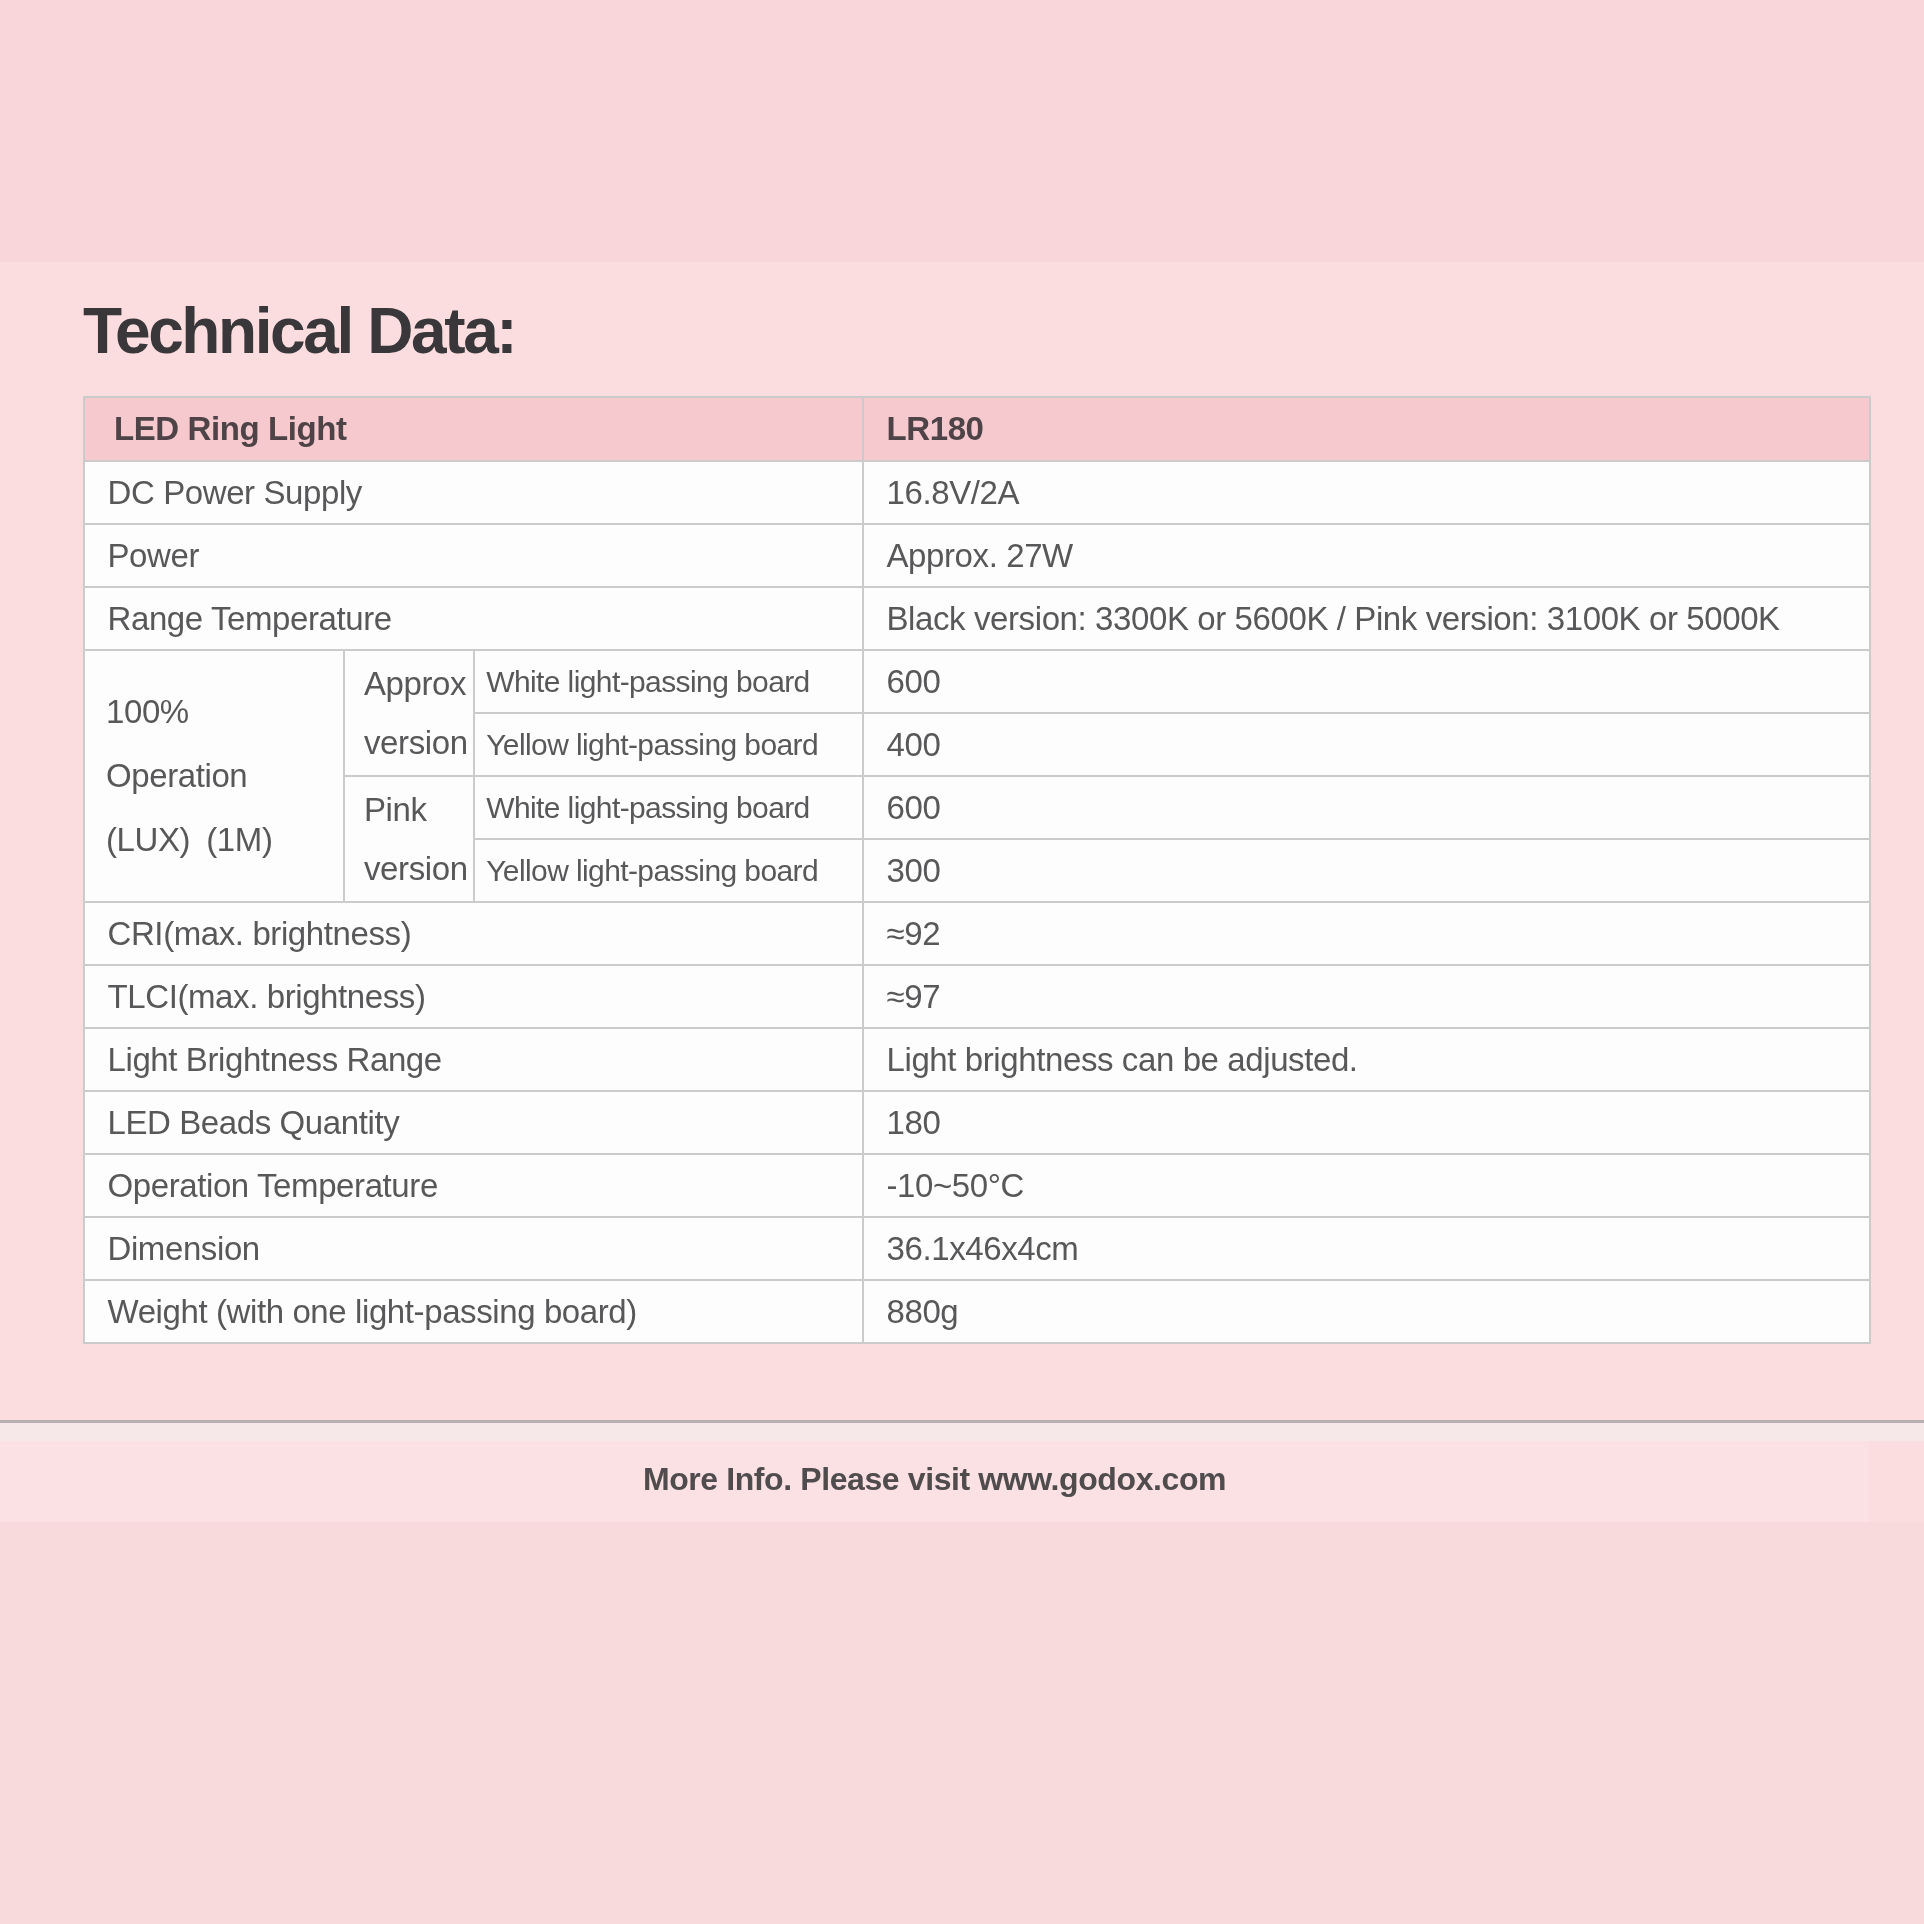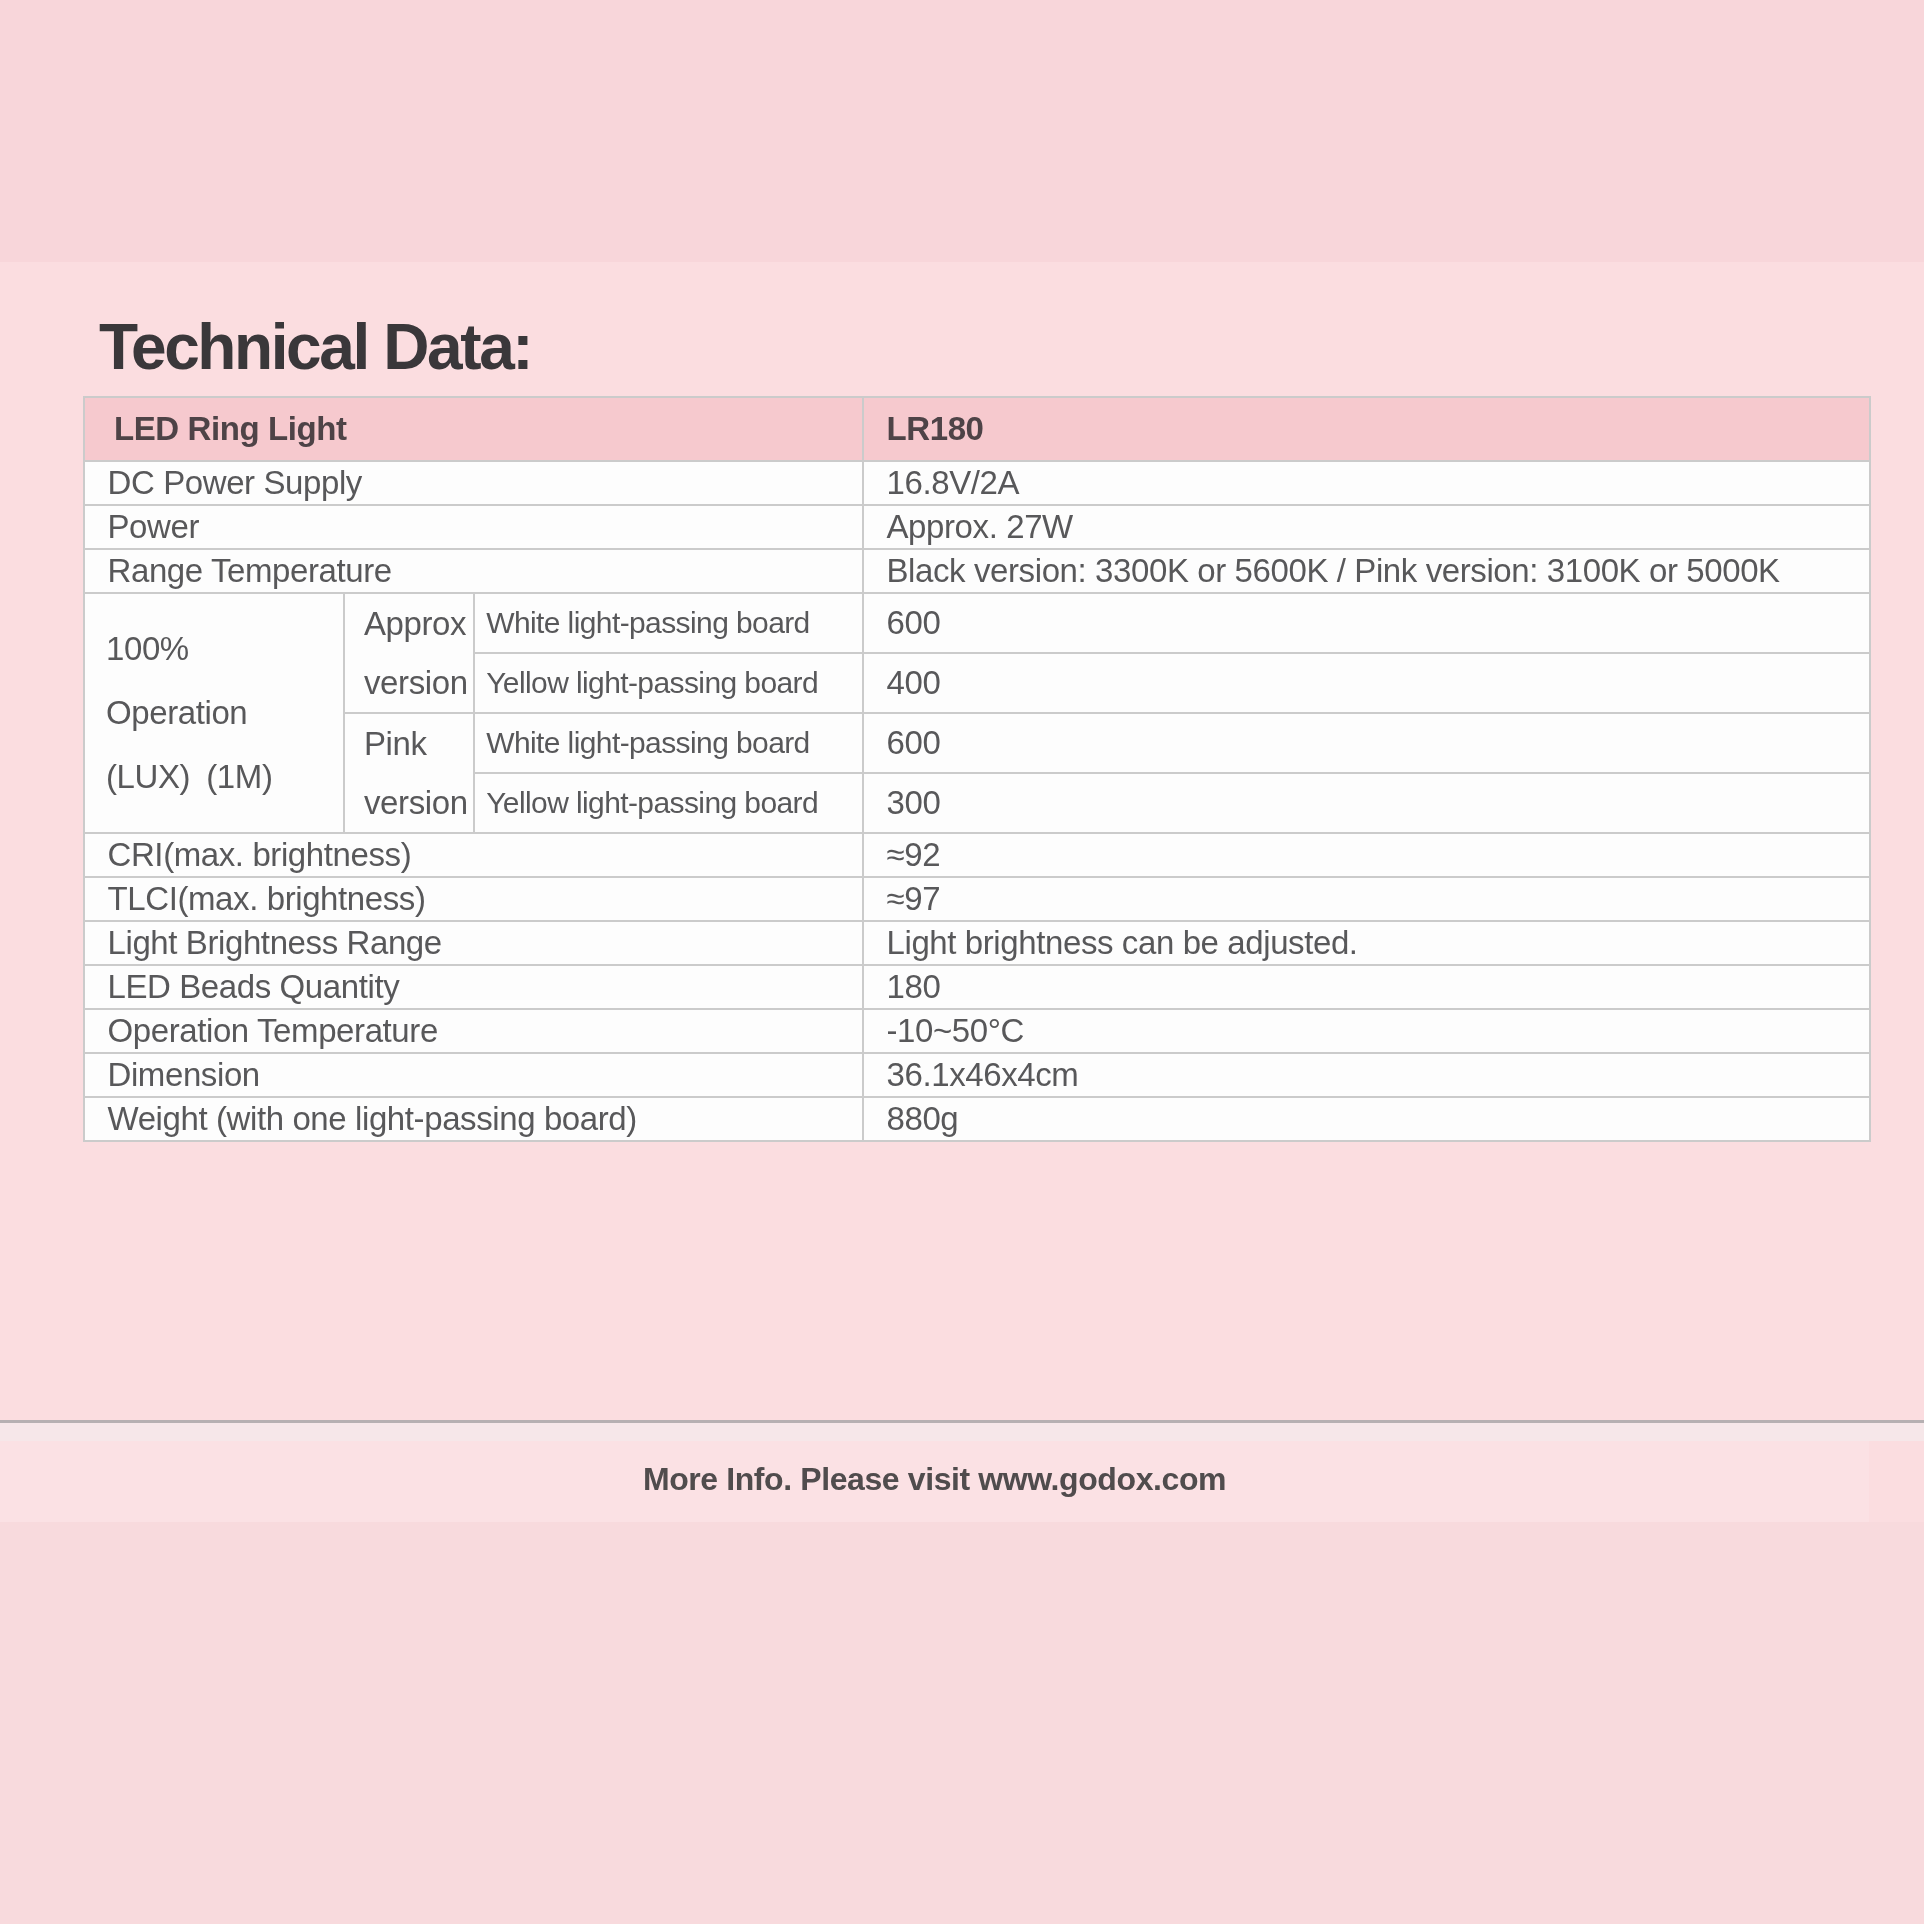--- a/index.html
+++ b/index.html
@@ -8,36 +8,36 @@
     --heading-text:#3a373a; --cell-text:#58585a; --header-text:#4e4347; --footer-text:#504c4d;
   }
   html,body{margin:0;padding:0;}
   body{
     width:1925px;height:1925px;position:relative;overflow:hidden;
     background:var(--bg-main);
     font-family:"Liberation Sans","DejaVu Sans",sans-serif;
   }
   .band-top{position:absolute;left:0;top:0;width:1925px;height:262px;background:var(--bg-top);}
   .page-title{
-    position:absolute;left:83px;top:294px;margin:16px;
+    position:absolute;left:83px;top:294px;margin:0;
     font-size:64px;font-weight:bold;letter-spacing:-2.4px;color:var(--heading-text);
   }
   .spec-table{
     position:absolute;left:83px;top:396px;width:1785px;
     border-collapse:collapse;table-layout:fixed;
     background:var(--table-body-bg);
   }
   .spec-table td{
     border:2.4px solid var(--table-border);
     vertical-align:middle;
     font-size:33px;letter-spacing:-0.4px;color:var(--cell-text);
     padding:0 8px 0 22.5px;
     overflow:hidden;white-space:nowrap;margin-left:35px;
   }
-  .spec-table tr{height:44px;}
+  .spec-table tr{height:63px;}
   .spec-table tr.hdr{height:64px;}
   .spec-table tr.hdr td{
     background:var(--table-header-bg);
     color:var(--header-text);font-weight:bold;font-size:33px;
   }
   .spec-table tr.hdr td.lbl{padding-left:29px;}
   .w1{width:260px;} .w2{width:130px;} .w3{width:389px;} .w4{width:1007px;}
   td.cell-brightness-label{line-height:64px;padding-left:21px;}
   td.cell-version{line-height:59px;padding-left:19px;padding-right:3.2px;white-space:normal;}
   td.cell-board{font-size:30px;letter-spacing:-0.6px;padding-left:11.2px;padding-right:3.2px;}

